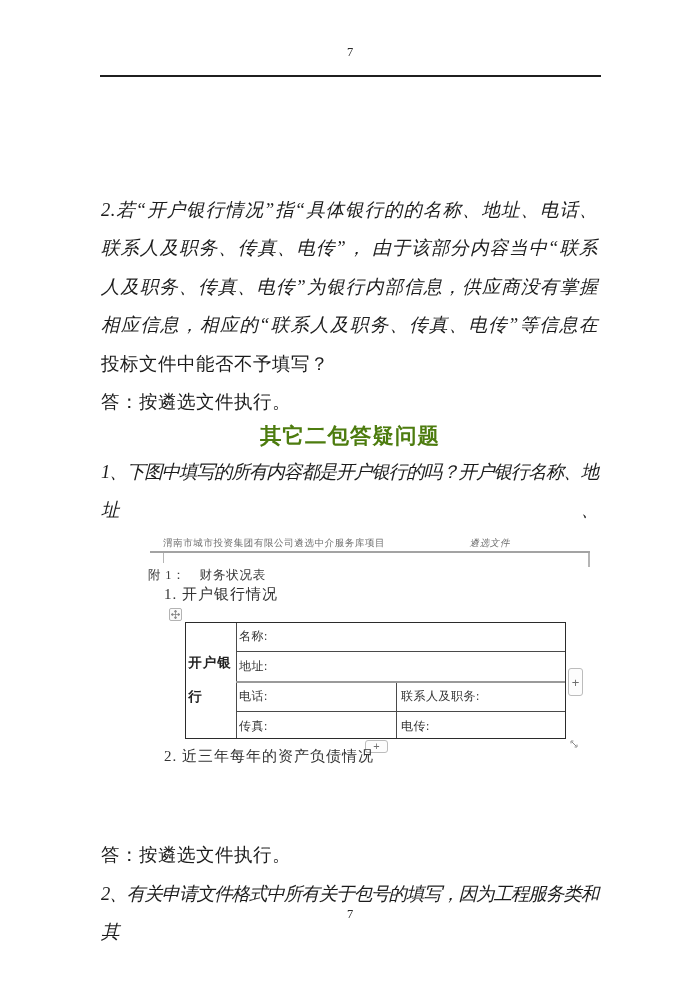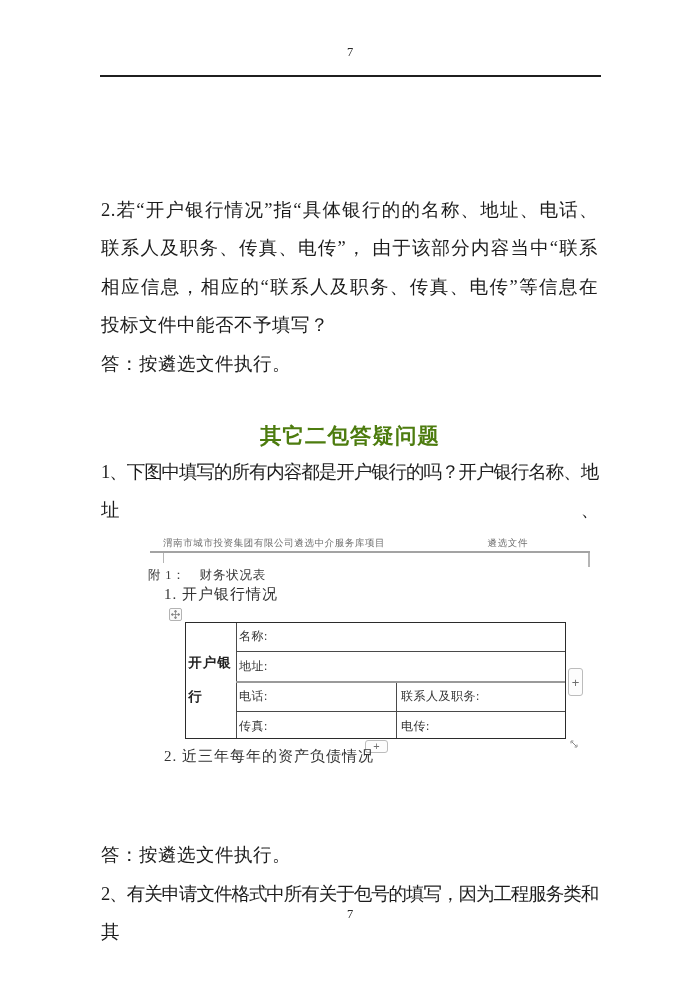--- a/index.html
+++ b/index.html
@@ -25,39 +25,40 @@
   
   .textblock{position:absolute;left:101px;width:497px;}
   .bl{
     height:38.4px;line-height:38.4px;font-size:18.5px;
     letter-spacing:0.5px;white-space:nowrap;color:#1c1c1c;
   }
   .stretch{
     white-space:normal;
     text-align:justify;
     text-align-last:justify;
+    font-style:italic;
   }
   .tight{letter-spacing:-1.2px;}
   .heading{
     position:absolute;top:421px;left:0;width:700px;height:30px;
     text-align:center;font-family:"Liberation Sans","DejaVu Sans",sans-serif;
     font-weight:700;font-size:21.5px;line-height:30px;color:#4d7c0f;
     letter-spacing:1px;
   }
   
   .shot{
     position:absolute;left:148px;top:533px;width:444px;height:242px;
     background:#ffffff;color:#3f3f3f;
   }
   .shot-hdr{
     position:absolute;top:4px;font-size:9.5px;line-height:12px;
     color:#6e6e6e;letter-spacing:0.6px;white-space:nowrap;
   }
   .shot-hdr.left{left:15px;}
-  .shot-hdr.right{right:64px;}
+  .shot-hdr.right{right:82px;font-style:italic;}
   .shot-hdr-rule{position:absolute;top:17.5px;left:2px;width:440px;height:2px;background:#a3a3a3;}
   .tick{position:absolute;width:1.5px;background:#b5b5b5;}
   .tick.l{left:14.5px;top:19.5px;height:10px;}
   .tick.r{left:440px;top:19.5px;height:14px;}
   .shot-title{
     position:absolute;top:34px;left:0;width:444px;text-align:left;
     font-size:12.5px;line-height:16px;color:#3c3c3c;letter-spacing:0.8px;
   }
   .shot-title .gap{display:inline-block;width:14px;}
   .shot-item{
@@ -112,20 +113,21 @@
 <body>
 
 <div class="page">
 
   <div class="pageno top">7</div>
   <div class="header-rule"></div>
 
   <div class="textblock" style="top:191px;">
     <div class="bl stretch">2.若“开户银行情况”指“具体银行的的名称、地址、电话、</div>
     <div class="bl stretch">联系人及职务、传真、电传”， 由于该部分内容当中“联系</div>
+    <div class="bl stretch">人及职务、传真、电传”为银行内部信息，供应商没有掌握</div>
     <div class="bl stretch">相应信息，相应的“联系人及职务、传真、电传”等信息在</div>
     <div class="bl">投标文件中能否不予填写？</div>
     <div class="bl">答：按遴选文件执行。</div>
   </div>
 
   <div class="heading">其它二包答疑问题</div>
 
   <div class="textblock" style="top:453px;">
     <div class="bl stretch tight">1、下图中填写的所有内容都是开户银行的吗？开户银行名称、地址、</div>
   </div>

